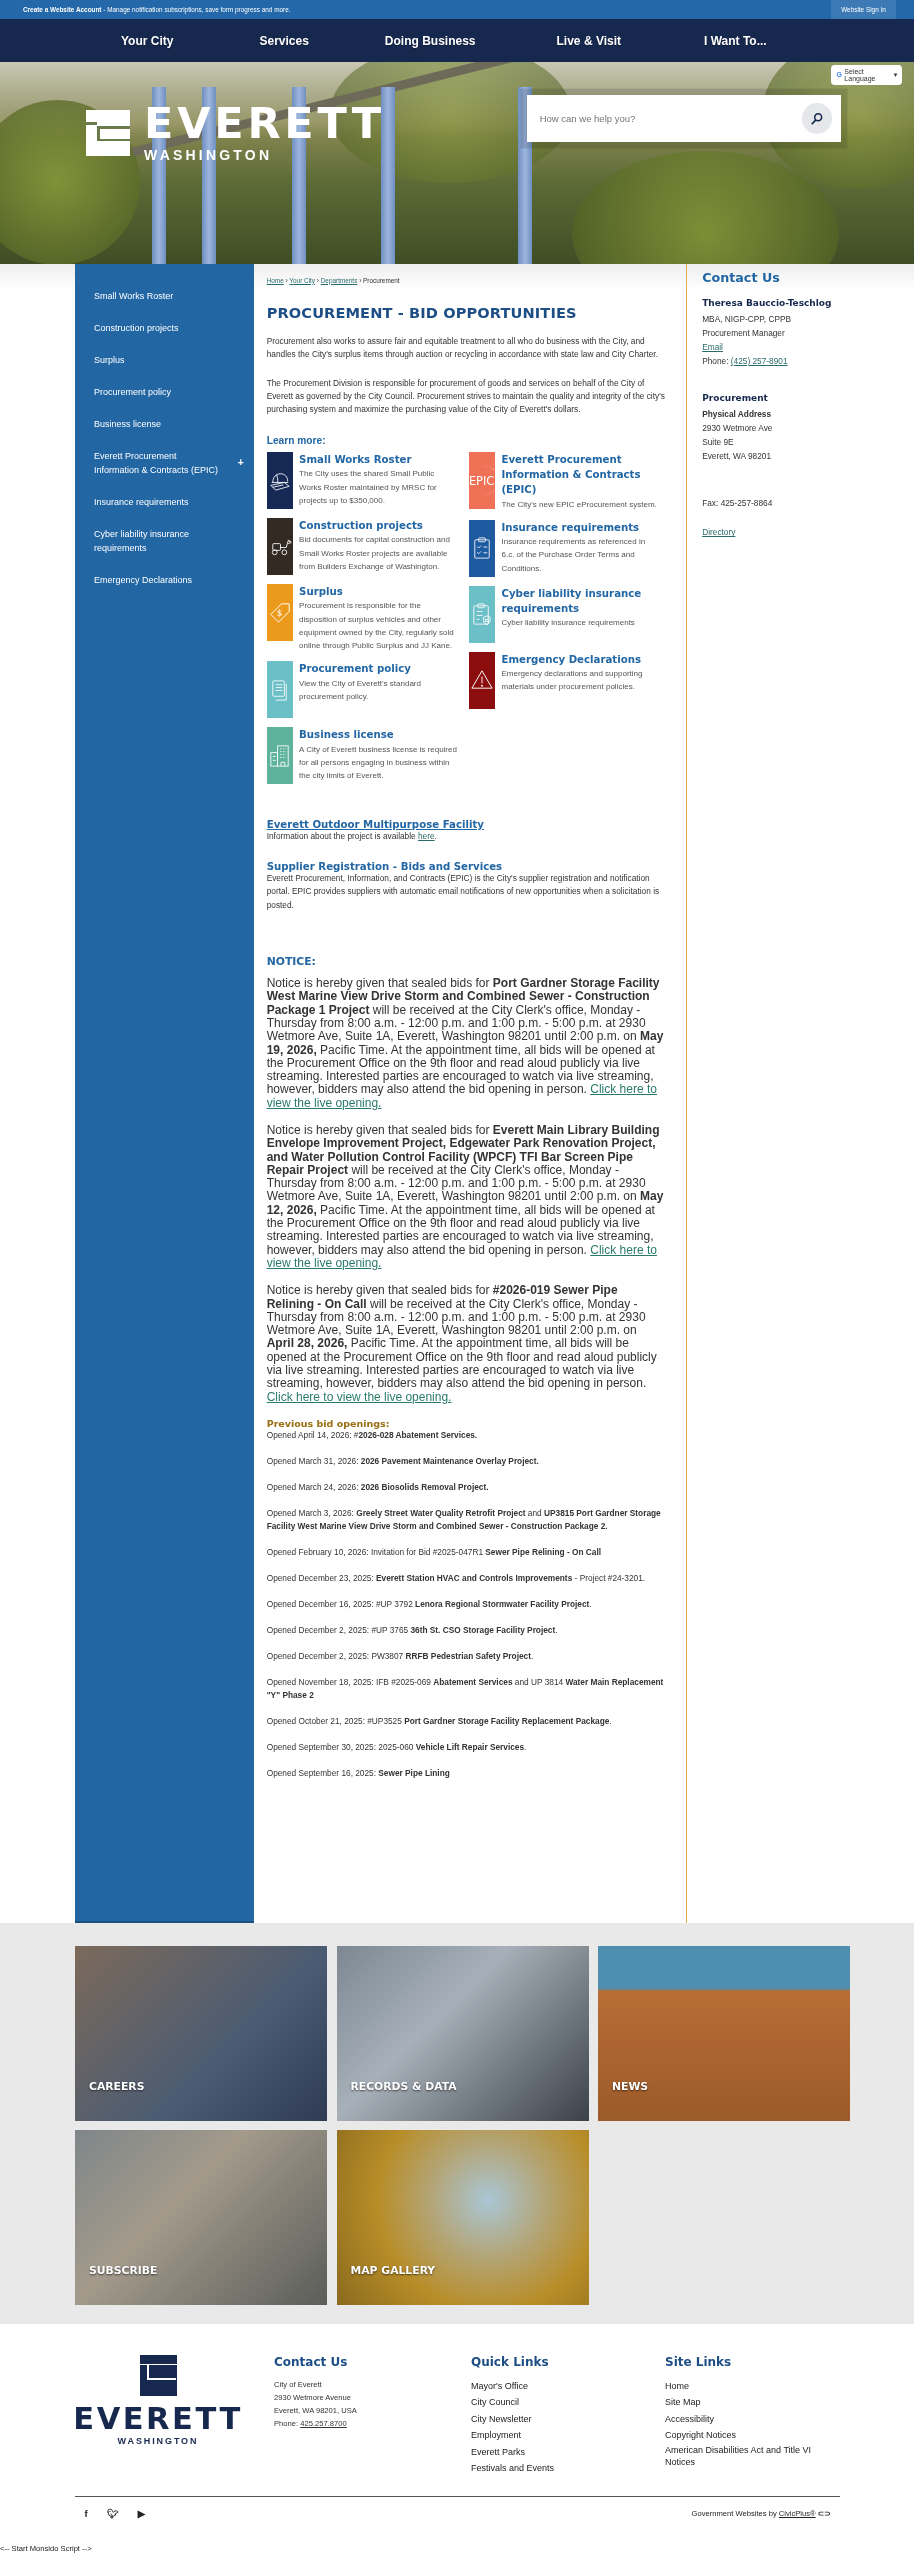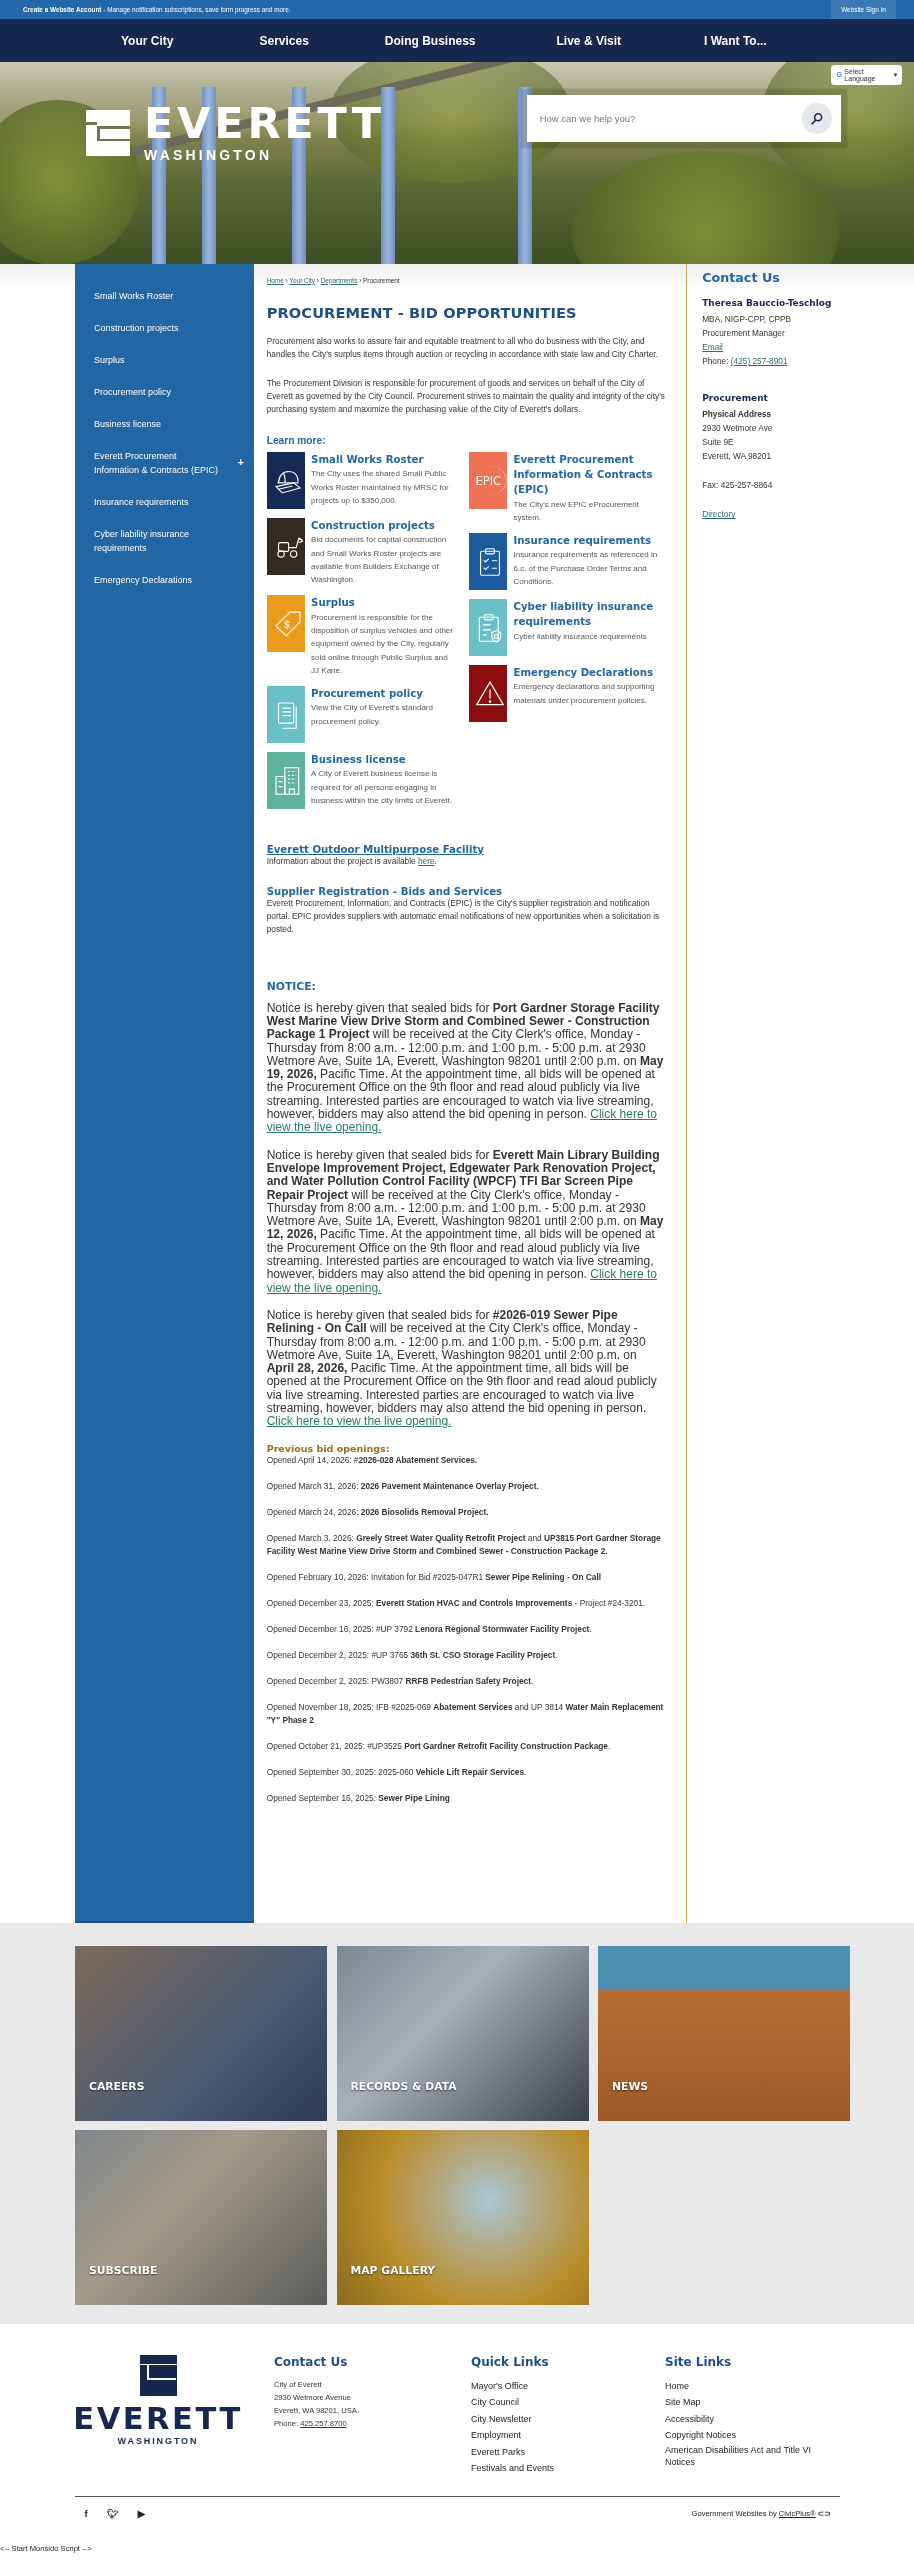--- a/index.html
+++ b/index.html
@@ -35,21 +35,21 @@
 .sidebar .plus{font-weight:bold;font-size:10.2px;margin-right:3.8px}
 .main{width:413px;padding:12.7px 0 0 12.7px}
 .crumbs{font-size:6.4px;color:#333}
 .crumbs a{color:#2a6b6b}
 h1{font-family:"DejaVu Sans",sans-serif;font-weight:bold;font-size:14.6px;color:#1d4e85;margin:20.3px 0 14px;letter-spacing:0.1px}
 .main p{font-size:8.3px;line-height:13.3px;color:#333;margin-bottom:15.2px}
 h3.learn{font-family:Liberation Sans, sans-serif;font-size:10.2px;color:#2266a4;margin:18px 0 6.4px}
 .tiles{display:flex;gap:11.4px}
 .tcol{width:191px}
 .tile{display:flex;margin-bottom:9px}
-.tile .ic{width:38px;height:57px;flex:none;margin-right:6.4px;display:flex;align-items:center;justify-content:flex-end}
+.tile .ic{width:26px;height:57px;flex:none;margin-right:6.4px;display:flex;align-items:center;justify-content:center}
 .tile .ic svg{width:34px;height:34px}
 .tile .title{font-family:"DejaVu Sans",sans-serif;font-weight:bold;color:#2266a4;font-size:10.2px;line-height:15.2px}
 .tile .desc{font-size:8px;color:#555;line-height:13.3px}
 .sec-h{font-family:"DejaVu Sans",sans-serif;font-weight:bold;color:#2266a4;font-size:10.2px;margin-top:18px}
 .sec-h.u{text-decoration:underline}
 .sec-p{font-size:8.3px;line-height:13.3px;color:#333}
 .sec-p a{color:#2a6b6b}
 h2.notice{font-family:"DejaVu Sans",sans-serif;font-size:10.8px;color:#2266a4;margin:43px 0 9px}
 .notice-p{font-size:12px;line-height:13.3px;color:#333;margin-bottom:14px}
 .notice-p a{color:#2a7a6a}
@@ -340,39 +340,39 @@
         <div class="prev-item"><span>Opened April 14, 2026:  #</span><b>2026-028 Abatement Services.</b><span></span><b></b><span></span></div>
         <div class="prev-item"><span>Opened March 31, 2026:  </span><b>2026 Pavement Maintenance Overlay Project.</b><span></span><b></b><span></span></div>
         <div class="prev-item"><span>Opened March 24, 2026:  </span><b>2026 Biosolids Removal Project.</b><span></span><b></b><span></span></div>
         <div class="prev-item"><span>Opened March 3, 2026:  </span><b>Greely Street Water Quality Retrofit Project</b><span> and </span><b>UP3815 Port Gardner Storage Facility West Marine View Drive Storm and Combined Sewer - Construction Package 2.</b><span></span></div>
         <div class="prev-item"><span>Opened February 10, 2026:  Invitation for Bid #2025-047R1 </span><b>Sewer Pipe Relining - On Call</b><span></span><b></b><span></span></div>
         <div class="prev-item"><span>Opened December 23, 2025: </span><b>Everett Station HVAC and Controls Improvements</b><span> - Project #24-3201.</span><b></b><span></span></div>
         <div class="prev-item"><span>Opened December 16, 2025: #UP 3792 </span><b>Lenora Regional Stormwater Facility Project</b><span></span><b></b><span>.</span></div>
         <div class="prev-item"><span>Opened December 2, 2025: #UP 3765 </span><b>36th St. CSO Storage Facility Project</b><span></span><b></b><span>.</span></div>
         <div class="prev-item"><span>Opened December 2, 2025: PW3807 </span><b>RRFB Pedestrian Safety Project</b><span></span><b></b><span>.</span></div>
         <div class="prev-item"><span>Opened November 18, 2025: IFB #2025-069 </span><b>Abatement Services</b><span> and UP 3814 </span><b>Water Main Replacement "Y" Phase 2</b><span></span></div>
-        <div class="prev-item"><span>Opened October 21, 2025: #UP3525 </span><b>Port Gardner Retrofit Facility Construction Package</b><span></span><b></b><span>.</span></div>
+        <div class="prev-item"><span>Opened October 21, 2025: #UP3525 </span><b>Port Gardner Storage Facility Replacement Package</b><span></span><b></b><span>.</span></div>
         <div class="prev-item"><span>Opened September 30, 2025: 2025-060 </span><b>Vehicle Lift Repair Services</b><span></span><b></b><span>.</span></div>
         <div class="prev-item"><span>Opened September 16, 2025: </span><b>Sewer Pipe Lining</b><span></span><b></b><span></span></div>
       </div>
   </main>
 
   <aside class="rail">
     <h2>Contact Us</h2>
     <h4>Theresa Bauccio-Teschlog</h4>
     <p>MBA, NIGP-CPP, CPPB</p>
     <p>Procurement Manager</p>
     <p><a href="#">Email</a></p>
     <p><span>Phone: </span><a href="#">(425) 257-8901</a></p>
     <h4 style="margin-top:25.4px">Procurement</h4>
     <p style="font-weight:bold">Physical Address</p>
     <p>2930 Wetmore Ave</p>
     <p>Suite 9E</p>
     <p>Everett, WA 98201</p>
-    <p style="margin-top:15px">Fax: 425-257-8864</p>
+    <p style="margin-top:33px">Fax: 425-257-8864</p>
     <p style="margin-top:15.2px"><a href="#">Directory</a></p>
   </aside>
 </div>
 
 <section class="promo">
   <div class="grid">
     <a href="#" class="card" style="background:linear-gradient(135deg,#7c6a5b,#4b5b72 60%,#2e3b52)">
         <span>CAREERS</span>
       </a>
     <a href="#" class="card" style="background:linear-gradient(135deg,#7d8893,#a7b0b8 40%,#3b4148)">

